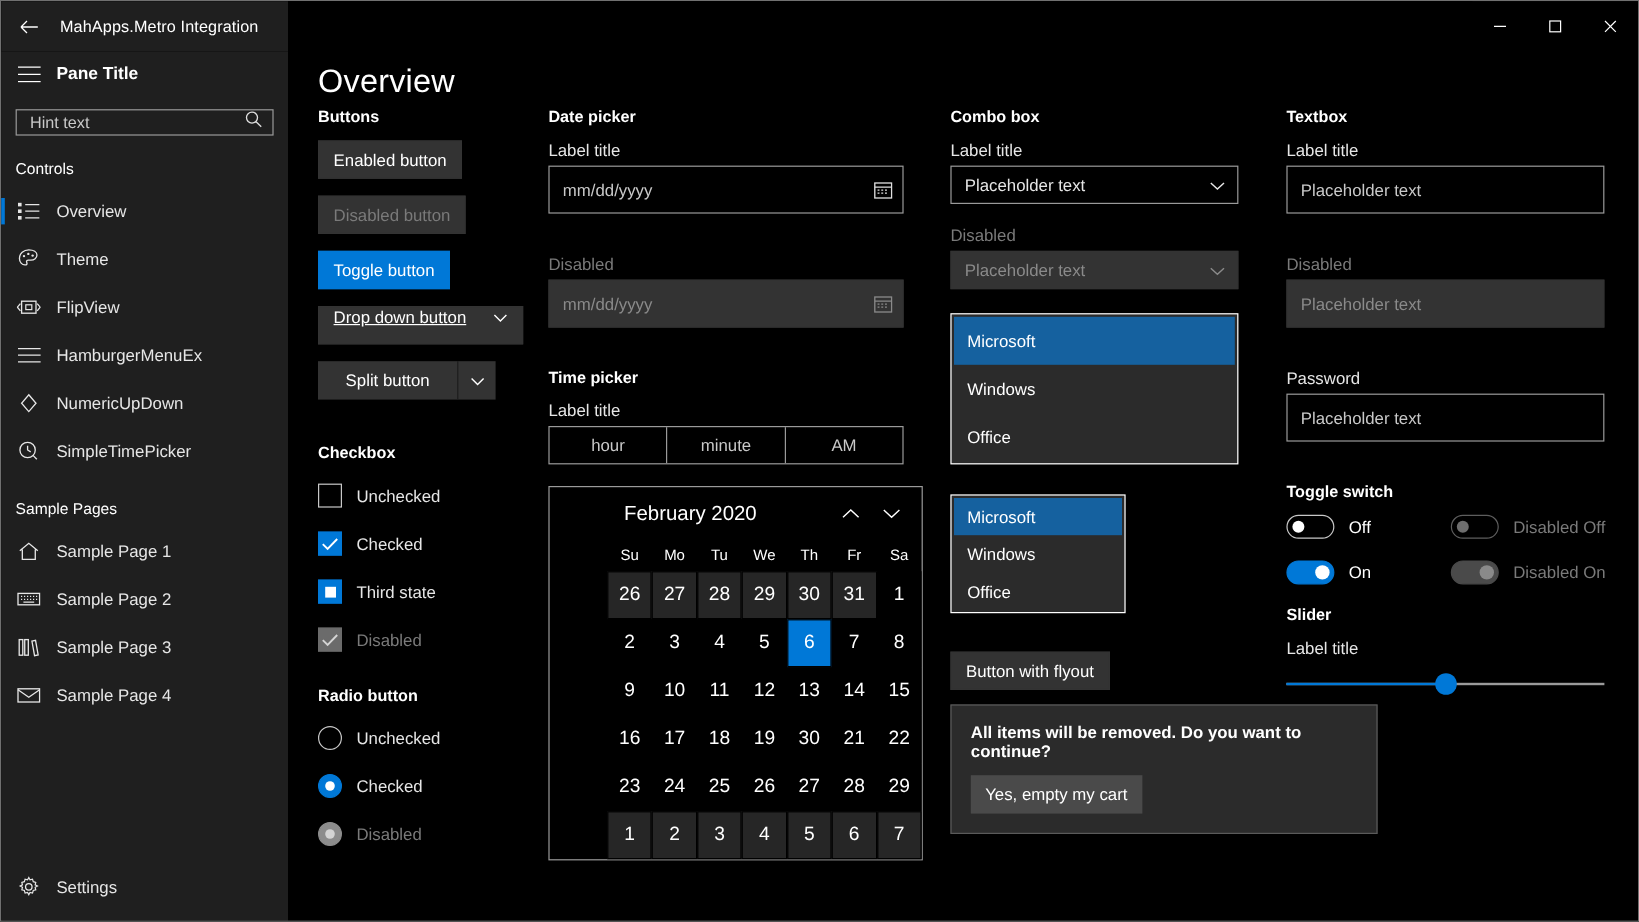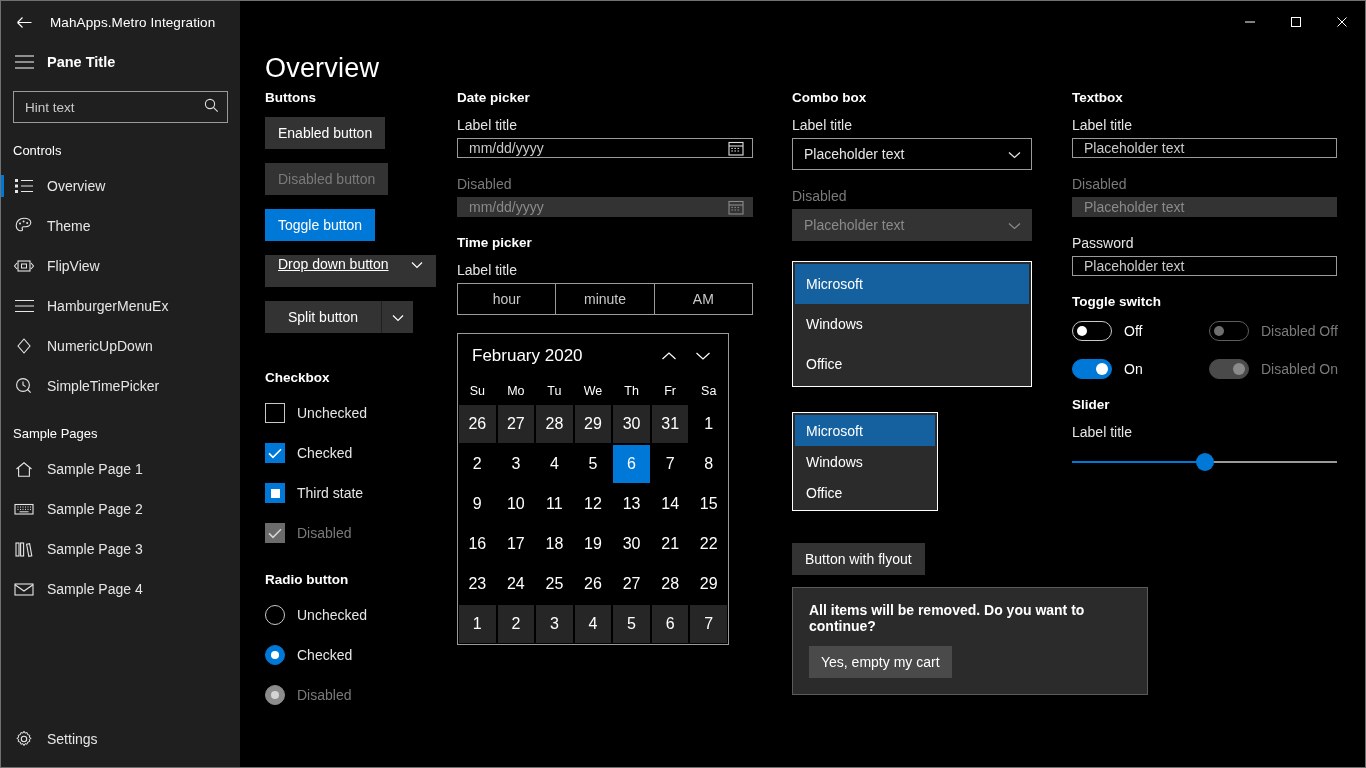--- a/index.html
+++ b/index.html
@@ -58,21 +58,21 @@
     height: 38px; display: flex; align-items: center;
     padding-left: 0;
   }
   .hamburger {
     width: 46px; flex: 0 0 46px; height: 38px;
     display: flex; align-items: center; justify-content: center;
   }
   .pane-title { font-size: 14.5px; font-weight: bold; color: #ffffff; }
   .search-wrap { padding: 10px 12px 0 12px; }
   .search-box {
-    height: 32px; border: 1px solid #9a9a9a; background: #1f1f1f;
+    height: 22px; border: 1px solid #9a9a9a; background: #1f1f1f;
     display: flex; align-items: center; padding: 0 8px 0 11px;
   }
   .search-box input {
     flex: 1 1 auto; background: transparent; border: none; outline: none;
     color: #cfcfcf; font-size: 13.5px; font-family: "Liberation Sans", sans-serif;
   }
   .search-box input::placeholder { color: #c9c9c9; opacity: 1; }
   .grp-header {
     font-size: 13px; font-weight: normal; color: #ffffff;
     padding: 20px 0 8px 12px;
@@ -155,42 +155,42 @@
   }
   .rad.checked { border-color: #0078d7; background: #0078d7; }
   .rad.checked::after { content:""; width: 8px; height: 8px; border-radius: 50%; background: #fff; }
   .rad.dis { border-color: #8c8c8c; background: #8c8c8c; }
   .rad.dis::after { content:""; width: 8px; height: 8px; border-radius: 50%; background: #d4d4d4; }
   .cr-lbl { font-size: 14px; color: #e6e6e6; }
   .cr-lbl.dis { color: #7a7a7a; }
 
   
   .tfield {
-    height: 20px; border: 1px solid #9a9a9a; background: transparent;
+    height: 40px; border: 1px solid #9a9a9a; background: transparent;
     display: flex; align-items: center; padding: 0 8px 0 11px;
-    font-size: 14px; color: #c9c9c9; margin-bottom: 18px;
+    font-size: 14px; color: #c9c9c9; margin-bottom: 34px;
   }
   .tfield.dis { border-color: #333333; background: #333333; color: #8a8a8a; }
   .tfield .ph { flex: 1 1 auto; }
   .tfield .ico { color: #e0e0e0; display:flex; align-items:center; }
   .tfield.dis .ico { color: #8a8a8a; }
 
   
   .timepicker {
     display: flex; height: 32px; border: 1px solid #9a9a9a; margin-bottom: 18px;
   }
   .tp-seg {
     flex: 1 1 0; display: flex; align-items: center; justify-content: center;
     font-size: 14px; color: #c9c9c9; cursor: pointer;
   }
   .tp-seg + .tp-seg { border-left: 1px solid #9a9a9a; }
 
   
   .calendar {
-    width: 272px; border: 1px solid #9a9a9a; background: #000000;
+    width: 312px; border: 1px solid #9a9a9a; background: #000000; padding-left: 48px;
   }
   .cal-head {
     height: 44px; display: flex; align-items: center; padding: 0 8px 0 14px;
   }
   .cal-month { flex: 1 1 auto; font-size: 17px; color: #ffffff; }
   .cal-nav {
     width: 34px; height: 34px; display: flex; align-items: center; justify-content: center;
     color: #ffffff; cursor: pointer;
   }
   .cal-dow {

